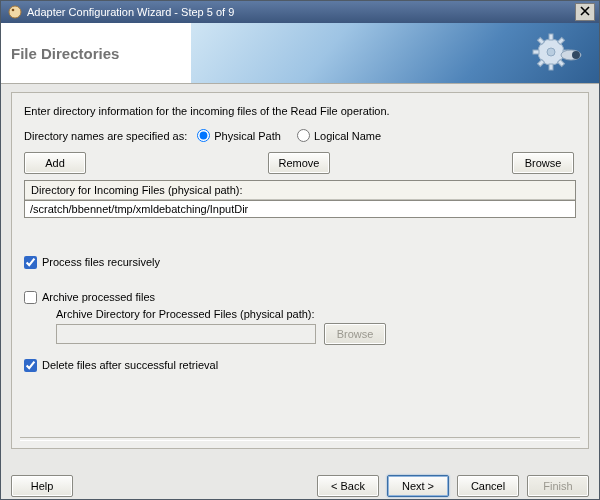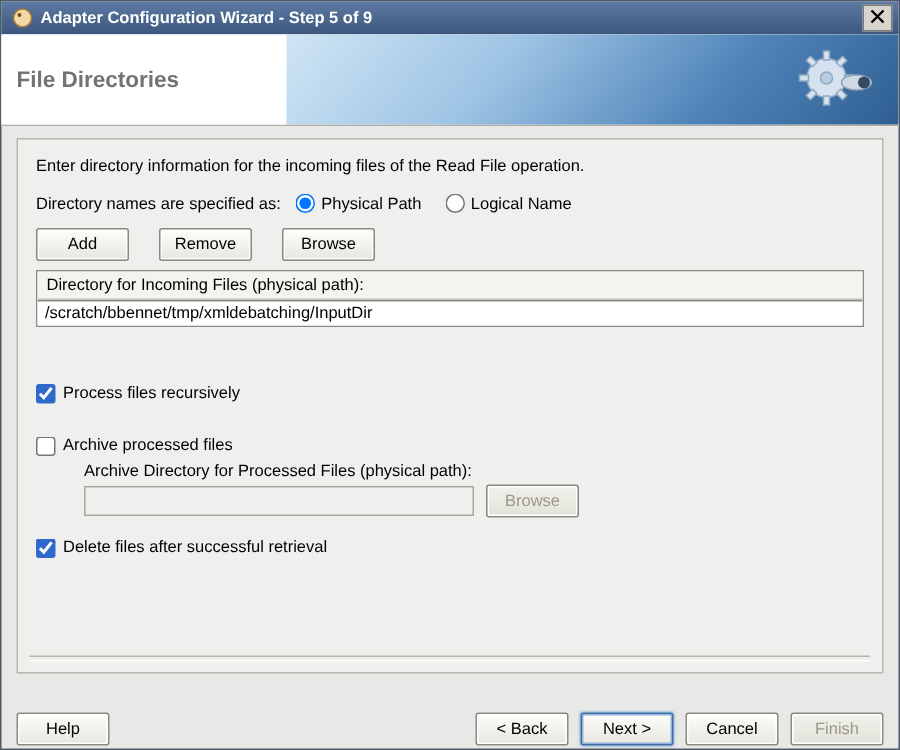--- a/index.html
+++ b/index.html
@@ -1,34 +1,34 @@
 <!DOCTYPE html>
 <html><head>
 <meta charset="utf-8">
 <style>
   html,body{margin:0;padding:0;font-family:"Segoe UI",Tahoma,Arial,sans-serif;font-size:11px;color:#000;background:#fff}
   .window{width:600px;height:500px;box-sizing:border-box;border:1px solid #4f5a66;background:#e8e8e6;display:flex;flex-direction:column;position:relative}
   .titlebar{height:22px;background:linear-gradient(#5e7aa3,#3c567d);display:flex;align-items:center;color:#fff;font-size:11px;padding:0 2px}
   .titlebar .app-icon{width:16px;height:16px;margin:0 4px;display:inline-flex;align-items:center;justify-content:center}
-  .titlebar .title{flex:1;font-weight:bold}
+  .titlebar .title{flex:1;font-weight:normal}
   .titlebar .close{width:18px;height:16px;background:#d6d4cc;border:1px solid #7a7a7a;color:#000;display:flex;align-items:center;justify-content:center;font-weight:bold;font-family:Arial;font-size:12px;line-height:1;margin-right:2px}
   .banner{height:60px;display:flex;align-items:center;border-bottom:1px solid #b0aea6;background:#fff}
   .banner-left{width:190px;height:100%;background:#fff;display:flex;align-items:center;padding-left:10px;box-sizing:border-box}
   .banner-left h1{margin:0;font-size:15px;font-weight:bold;color:#737373}
   .banner-right{flex:1;height:100%;background:linear-gradient(130deg,#cfe5f4 0%,#9ec4e4 35%,#4f84b9 70%,#2f5f92 100%);display:flex;align-items:center;justify-content:flex-end;padding-right:16px;box-sizing:border-box}
   .body{flex:1;padding:8px 10px;display:flex;flex-direction:column}
   .groupbox{flex:1;border:1px solid #b7b5ac;background:#efefed;position:relative;overflow:hidden}
   .groupbox-bottom-line{position:absolute;left:8px;right:8px;bottom:7px;height:2px;border-top:1px solid #b7b5ac;border-bottom:1px solid #fff}
   .gb-inner{padding:12px 12px 6px 12px}
   .intro{margin-bottom:12px}
   .row{display:flex;align-items:center;margin-bottom:10px}
   .row label.lead{margin-right:10px}
   .radio{display:inline-flex;align-items:center;margin-right:16px}
   .radio input{margin:0 4px 0 0}
-  .btnrow{display:flex;justify-content:flex-start;gap:20px;margin:6px 2px 6px 0}
+  .btnrow{display:flex;justify-content:space-between;gap:8px;margin:6px 2px 6px 0}
   .btn{min-width:62px;height:22px;border:1px solid #8a8a83;background:linear-gradient(#fdfdfc,#e7e6de);font-size:11px;border-radius:2px;padding:0 8px;cursor:default;box-shadow:inset 0 0 0 1px #fff}
   .btn:disabled,.btn.disabled{color:#9a988f;background:linear-gradient(#f1f0ea,#e3e2da)}
   .btn.default{border:1px solid #3a6ea5;box-shadow:0 0 0 1px #8fb4dd inset,0 0 2px #6fa0d6}
   .listbox{border:1px solid #8b8a82;background:#fff;padding:0}
   .listbox .header{padding:3px 6px;border-bottom:1px solid #c3c2ba;background:#f4f3ed}
   .listbox input.path{width:100%;box-sizing:border-box;border:1px solid #8b8a82;border-left:none;border-right:none;border-bottom:none;font-size:11px;padding:2px 5px;background:#fff;font-family:inherit}
   .chkrow{display:flex;align-items:flex-start;margin-top:10px}
   .chkrow input{margin:0 5px 0 0;accent-color:#2f69c9}
   .subblock{margin:4px 0 0 32px}
   .subblock .sublabel{margin-bottom:3px;color:#000}

